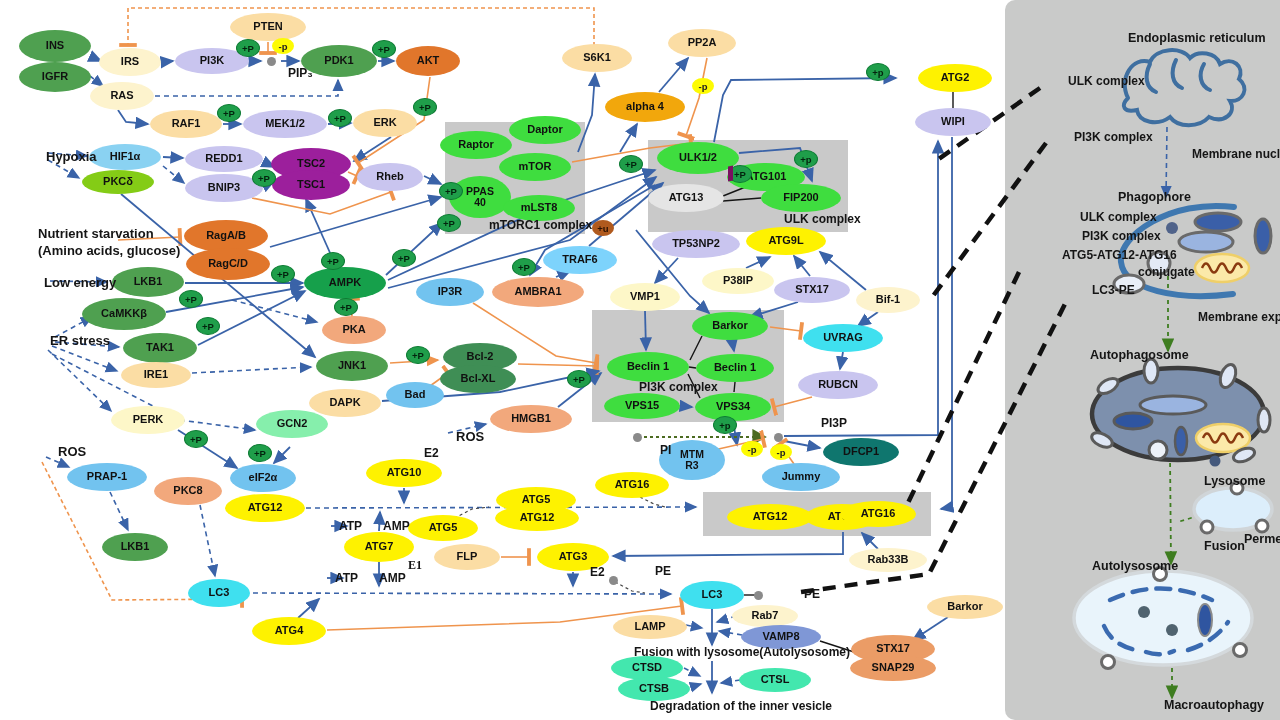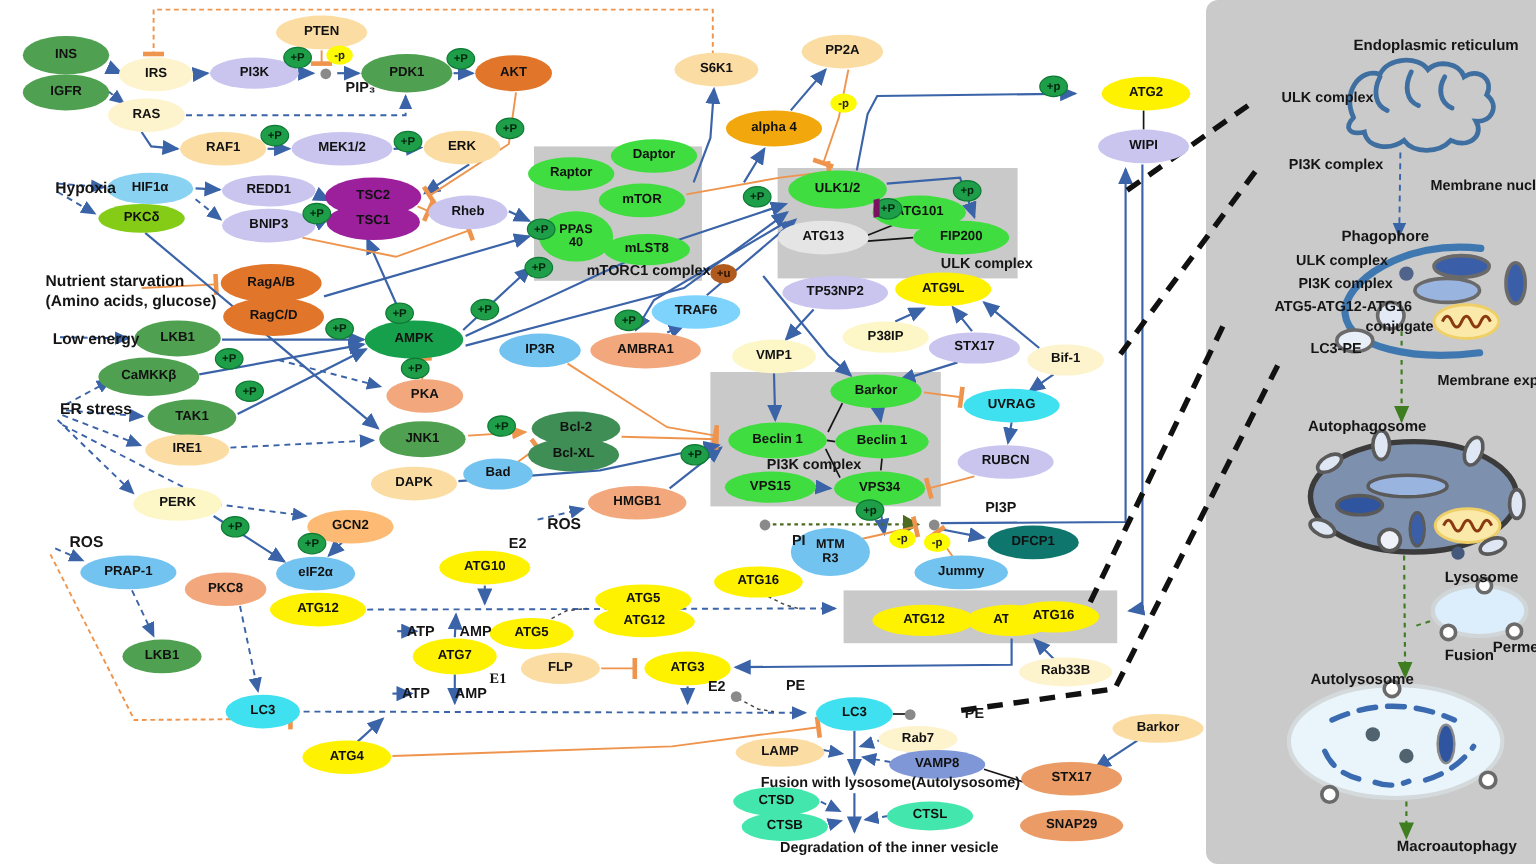--- a/index.html
+++ b/index.html
@@ -291,21 +291,21 @@
       <div class="node" style="left: 322px; top: 316px; width: 64px; height: 28px; background: rgb(242, 168, 124); font-size: 11px;">PKA</div>
       <div class="node" style="left: 316px; top: 351px; width: 72px; height: 30px; background: rgb(79, 160, 80); font-size: 11px;">JNK1</div>
       <div class="node" style="left: 416px; top: 278px; width: 68px; height: 28px; background: rgb(114, 195, 239); font-size: 11px;">IP3R</div>
       <div class="node" style="left: 492px; top: 277px; width: 92px; height: 30px; background: rgb(242, 168, 124); font-size: 11px;">AMBRA1</div>
       <div class="node" style="left: 543px; top: 246px; width: 74px; height: 28px; background: #7dd3fc; font-size: 11px;">TRAF6</div>
       <div class="node" style="left: 443px; top: 343px; width: 74px; height: 28px; background: rgb(63, 142, 85); font-size: 11px;">Bcl-2</div>
       <div class="node" style="left: 440px; top: 365px; width: 76px; height: 28px; background: rgb(63, 142, 85); font-size: 11px;">Bcl-XL</div>
       <div class="node" style="left: 386px; top: 382px; width: 58px; height: 26px; background: rgb(114, 195, 239); font-size: 11px;">Bad</div>
       <div class="node" style="left: 309px; top: 389px; width: 72px; height: 28px; background: rgb(251, 221, 164); font-size: 11px;">DAPK</div>
       <div class="node" style="left: 111px; top: 406px; width: 74px; height: 28px; background: rgb(253, 247, 200); font-size: 11px;">PERK</div>
-      <div class="node" style="left: 256px; top: 425px; width: 72px; height: 28px; background: #fdba74; font-size: 11px; text-align: right;">GCN2</div>
+      <div class="node" style="left: 256px; top: 410px; width: 72px; height: 28px; background: #86efac; font-size: 11px; text-align: right;">GCN2</div>
       <div class="node" style="left: 490px; top: 405px; width: 82px; height: 28px; background: rgb(242, 168, 124); font-size: 11px;">HMGB1</div>
       <div class="node" style="left: 610px; top: 283px; width: 70px; height: 28px; background: rgb(253, 247, 200); font-size: 11px;">VMP1</div>
       <div class="node" style="left: 652px; top: 230px; width: 88px; height: 28px; background: rgb(201, 197, 239); font-size: 11px;">TP53NP2</div>
       <div class="node" style="left: 746px; top: 227px; width: 80px; height: 28px; background: rgb(254, 242, 0); font-size: 11px;">ATG9L</div>
       <div class="node" style="left: 702px; top: 268px; width: 72px; height: 26px; background: rgb(253, 247, 200); font-size: 11px;">P38IP</div>
       <div class="node" style="left: 774px; top: 277px; width: 76px; height: 26px; background: rgb(201, 197, 239); font-size: 11px;">STX17</div>
       <div class="node" style="left: 856px; top: 287px; width: 64px; height: 26px; background: rgb(253, 243, 205); font-size: 11px;">Bif-1</div>
       <div class="node" style="left: 692px; top: 312px; width: 76px; height: 28px; background: rgb(63, 221, 63); font-size: 11px;">Barkor</div>
       <div class="node" style="left: 607px; top: 352px; width: 82px; height: 30px; background: rgb(63, 221, 63); font-size: 11px;">Beclin 1</div>
       <div class="node" style="left: 696px; top: 354px; width: 78px; height: 28px; background: rgb(63, 221, 63); font-size: 11px;">Beclin 1</div>
@@ -337,21 +337,21 @@
       <div class="node" style="left: 840px; top: 501px; width: 76px; height: 26px; background: rgb(254, 242, 0); font-size: 11px;">ATG16</div>
       <div class="node" style="left: 849px; top: 548px; width: 78px; height: 24px; background: rgb(253, 243, 205); font-size: 11px;">Rab33B</div>
       <div class="node" style="left: 680px; top: 581px; width: 64px; height: 28px; background: rgb(63, 224, 239); font-size: 11px;">LC3</div>
       <div class="node" style="left: 732px; top: 605px; width: 66px; height: 22px; background: rgb(253, 243, 205); font-size: 11px;">Rab7</div>
       <div class="node" style="left: 613px; top: 615px; width: 74px; height: 24px; background: rgb(251, 221, 164); font-size: 11px;">LAMP</div>
       <div class="node" style="left: 741px; top: 625px; width: 80px; height: 24px; background: rgb(127, 151, 214); font-size: 11px;">VAMP8</div>
       <div class="node" style="left: 611px; top: 656px; width: 72px; height: 24px; background: rgb(67, 231, 174); font-size: 11px;">CTSD</div>
       <div class="node" style="left: 618px; top: 677px; width: 72px; height: 24px; background: rgb(67, 231, 174); font-size: 11px;">CTSB</div>
       <div class="node" style="left: 739px; top: 668px; width: 72px; height: 24px; background: rgb(67, 231, 174); font-size: 11px;">CTSL</div>
       <div class="node" style="left: 851px; top: 635px; width: 84px; height: 28px; background: rgb(235, 156, 102); font-size: 11px;">STX17</div>
-      <div class="node" style="left: 850px; top: 655px; width: 86px; height: 26px; background: rgb(235, 156, 102); font-size: 11px; margin-top: 20px;">SNAP29</div>
+      <div class="node" style="left: 850px; top: 655px; width: 86px; height: 26px; background: rgb(235, 156, 102); font-size: 11px;">SNAP29</div>
       <div class="node" style="left: 927px; top: 595px; width: 76px; height: 24px; background: rgb(251, 221, 164); font-size: 11px;">Barkor</div>
     </div>
   <div id="badges">
       <div class="badge g" style="left: 236px; top: 39px; width: 22px; height: 16px;">+P</div>
       <div class="badge y" style="left: 272px; top: 38px; width: 22px; height: 16px;">-p</div>
       <div class="badge g" style="left: 372px; top: 40px; width: 22px; height: 16px;">+P</div>
       <div class="badge g" style="left: 217px; top: 104px; width: 22px; height: 16px;">+P</div>
       <div class="badge g" style="left: 328px; top: 109px; width: 22px; height: 16px;">+P</div>
       <div class="badge g" style="left: 413px; top: 98px; width: 22px; height: 16px;">+P</div>
       <div class="badge g" style="left: 252px; top: 169px; width: 22px; height: 16px;">+P</div>

